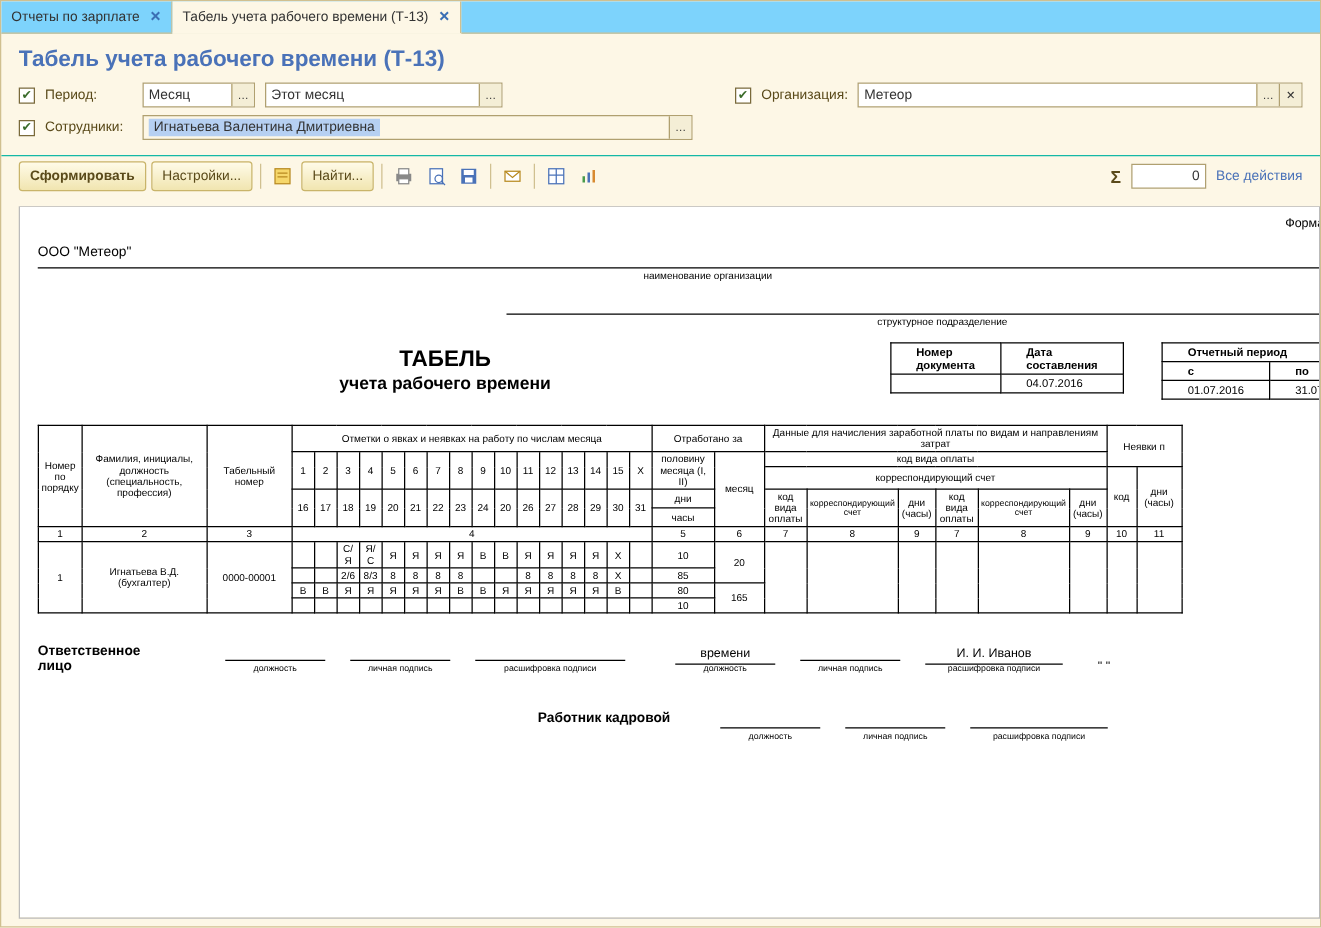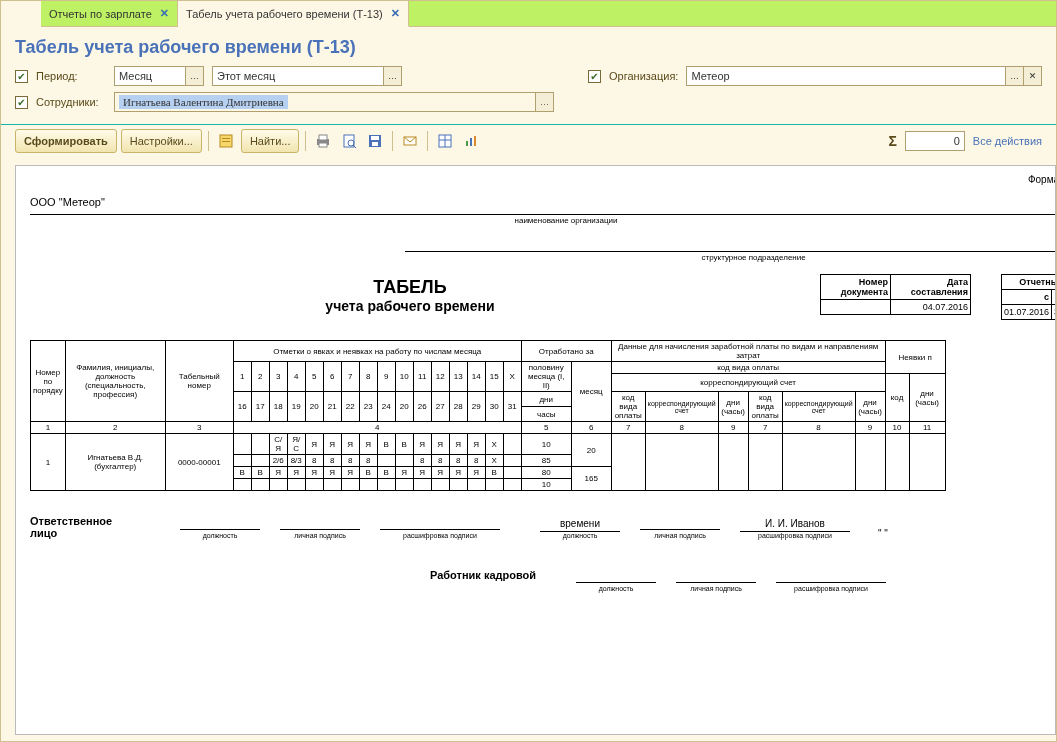--- a/index.html
+++ b/index.html
@@ -13,26 +13,25 @@
   .window {
     width: 1057px;
     height: 742px;
     background: #fdf7e6;
     border: 1px solid #d0c090;
     overflow: hidden;
     position: relative;
   }
   
   .tabs-bar {
-    background: #bef264;
+    background: #7dd3fc;
     border-bottom: 1px solid #d0c090;
     height: 26px;
     display: flex;
     align-items: stretch;
-    margin-left: 40px;
   }
   .tab {
     display: flex;
     align-items: center;
     padding: 0 8px;
     border-right: 1px solid #d0c090;
     gap: 8px;
     cursor: pointer;
   }
   .tab.active { background: #fdf7e6; border-bottom: 1px solid #fdf7e6; margin-bottom: -1px;}
@@ -79,21 +78,21 @@
     position: absolute;
     right: 0; top: 0; bottom: 0;
     width: 18px;
     border-left: 1px solid #b0a070;
     background: #f4eed6;
     display: flex; align-items: center; justify-content: center;
     cursor: pointer;
     font-size: 9px;
     line-height: 1;
   }
-  .field.sel { background: #fdf7e6; font-family: Liberation Serif, serif; }
+  .field.sel { background: #fdf7e6; }
   .field .seltext { background: #b6d0f2; padding: 1px 4px; }
   
   .toolbar {
     display: flex;
     align-items: center;
     padding: 4px 14px 6px;
     gap: 4px;
     border-top: 1px solid #14b8a6;
   }
   .btn {
@@ -169,22 +168,22 @@
   }
   .doc-title-block { text-align: center; flex: 1; margin-top: 3px;}
   .doc-title-block .t1 { font-size: 18px; font-weight: bold; }
   .doc-title-block .t2 { font-size: 14px; font-weight: bold; }
   .metatable {
     border-collapse: collapse;
     font-size: 9px;
   }
   .metatable th, .metatable td {
     border: 1px solid #000;
-    padding: 2px 2px;
-    text-align: right;
+    padding: 2px 20px;
+    text-align: left;
   }
   
   .timesheet {
     border-collapse: collapse;
     font-size: 8px;
     margin-top: 20px;
     table-layout: fixed;
   }
   .timesheet th, .timesheet td {
     border: 1px solid #000;

